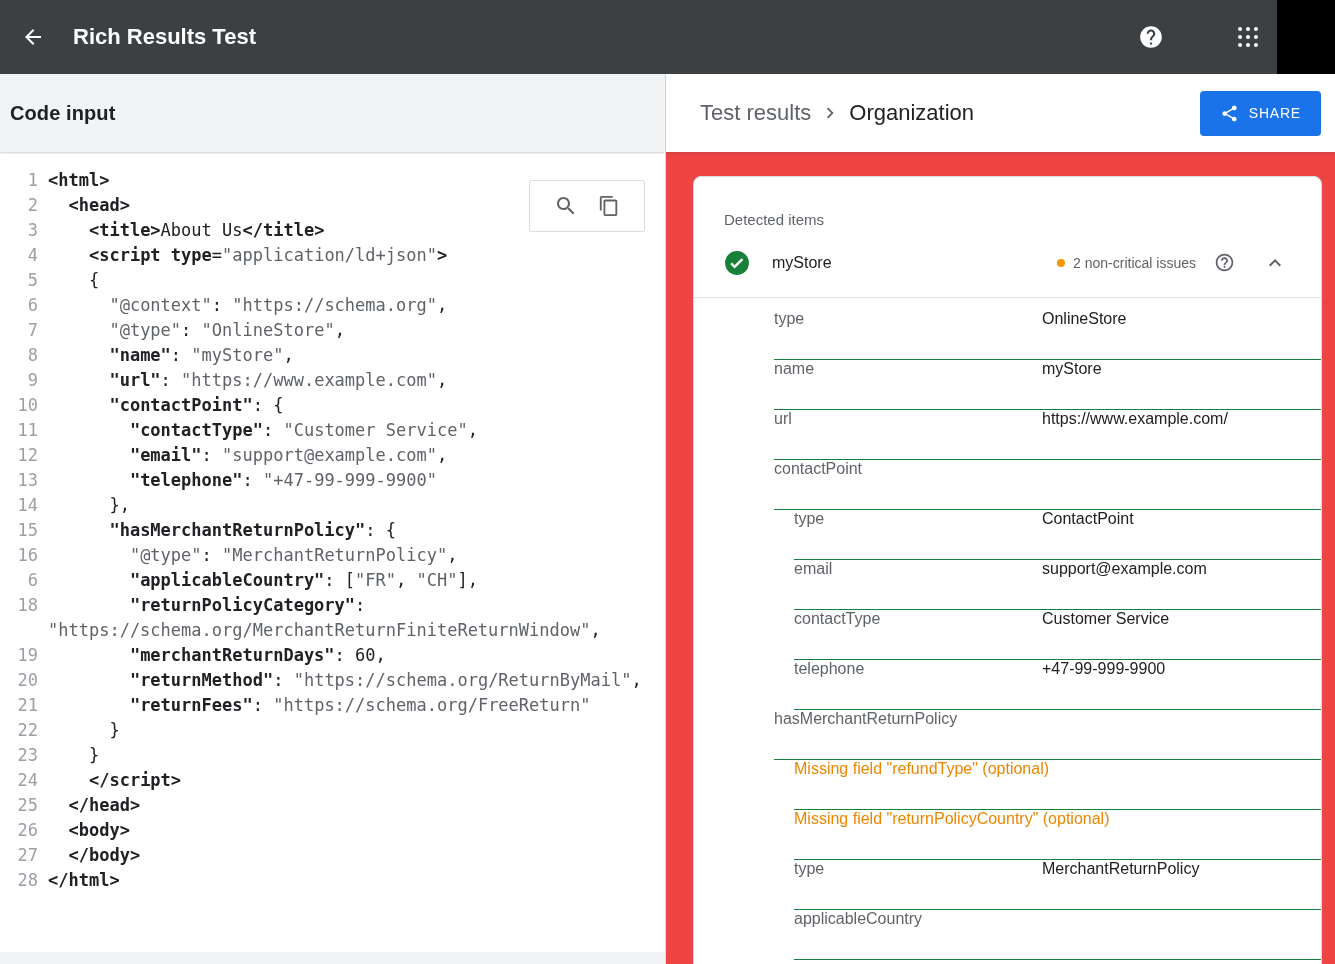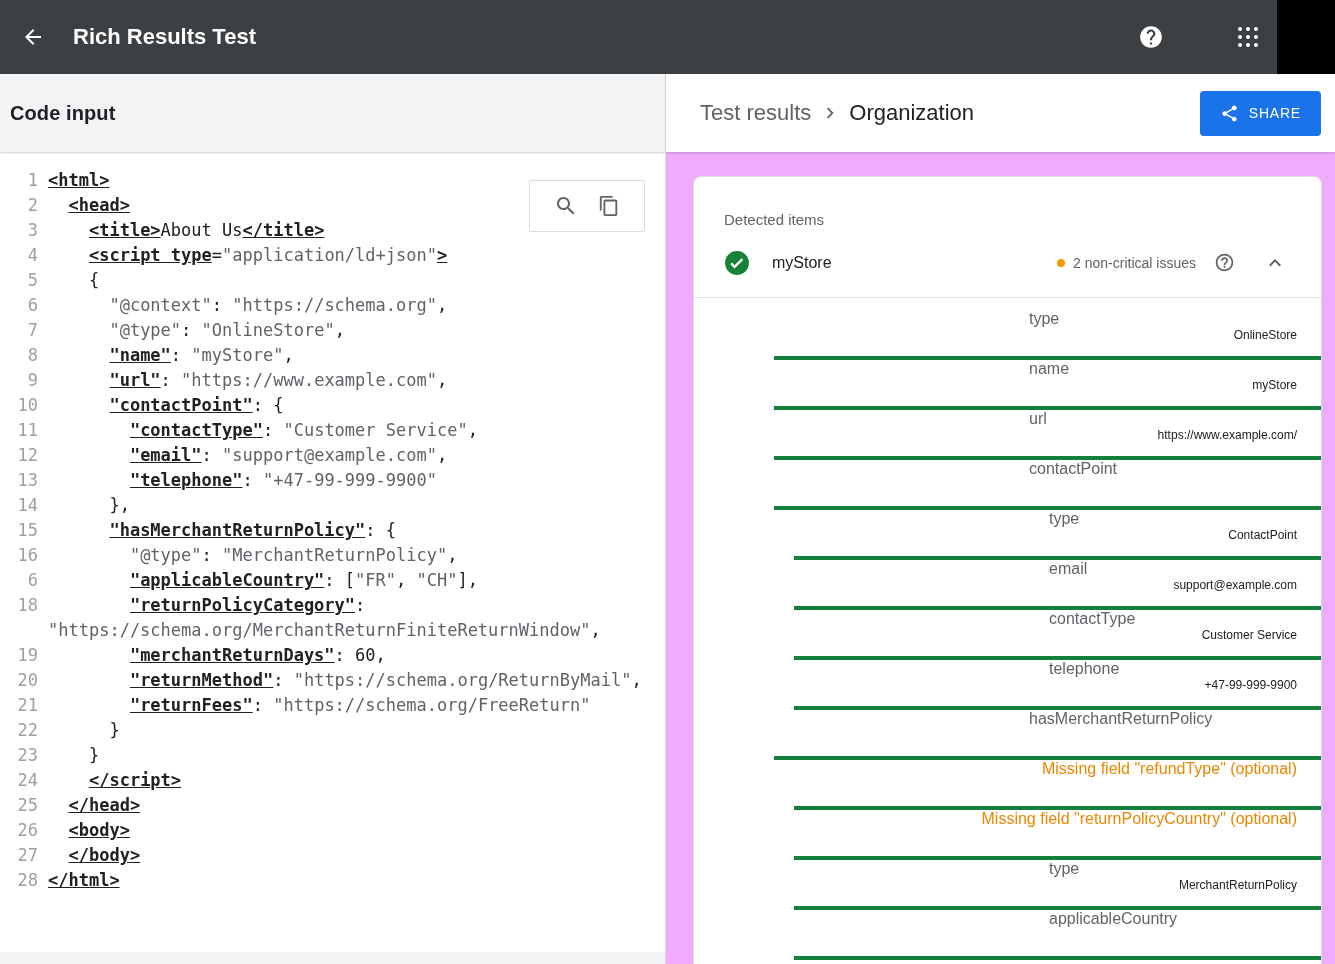--- a/index.html
+++ b/index.html
@@ -24,51 +24,51 @@
   .main { display:flex; height:890px; }
 
   
   .left-panel { width:666px; flex:none; background:#0f172a; border-right:1px solid #dadce0; display:flex; flex-direction:column; }
   .panel-header { height:78px; flex:none; display:flex; align-items:center; padding-left:10px; background:#f1f3f4; box-shadow:0 1px 2px rgba(60,64,67,.25); position:relative; z-index:2; }
   .panel-header h2 { font-size:20px; font-weight:700; color:#202124; margin:0; letter-spacing:.1px; }
   .code-area { flex:1; background:#fff; position:relative; overflow:hidden; padding-top:16px; cursor:text; }
   .code-line { display:flex; font-family:"DejaVu Sans Mono", monospace; font-size:17px; line-height:25px; }
   .ln { flex:none; width:38px; text-align:right; color:#9aa0a6; user-select:none; }
   .code-text { white-space:pre; padding-left:10px; color:#202124; }
-  .tok-t, .tok-k { font-weight:700; color:#202124;text-decoration:underline; }
+  .tok-t, .tok-k { font-weight:700; color:#202124; }
   .tok-s, .tok-a { color:#5f6368; }
   .tok-p, .tok-n { color:#202124; }
   .code-toolbar { position:absolute; top:28px; right:20px; width:116px; height:52px; background:#fff; border:1px solid #dadce0; border-radius:2px; display:flex; align-items:center; justify-content:center; gap:20px; }
   .hscroll { height:12px; flex:none; background:#f1f3f4; cursor:pointer; }
 
   
-  .right-panel { flex:1; background:#f0abfc; display:flex; flex-direction:column; overflow:hidden; }
+  .right-panel { flex:1; background:#ef4444; display:flex; flex-direction:column; overflow:hidden; }
   .results-header { height:78px; flex:none; display:flex; align-items:center; padding:0 14px 0 34px; background:#fff; box-shadow:0 1px 3px rgba(60,64,67,.25); position:relative; z-index:2; }
   .breadcrumb { display:flex; align-items:center; gap:8px; }
   .bc-parent { font-size:22px; color:#5f6368; cursor:pointer; }
   .bc-current { font-size:22px; color:#202124; }
   .share-btn { margin-left:auto; height:45px; padding:0 20px; background:#1a73e8; color:#fff; border:none; border-radius:4px; font-family:inherit; font-size:14px; font-weight:500; letter-spacing:.8px; display:flex; align-items:center; gap:10px; cursor:pointer; }
 
   .results-body { flex:1; padding:24px 13px 0 27px; overflow:hidden; }
   .card { background:#fff; border:1px solid #dadce0; border-radius:8px; min-height:812px; }
   .detected-label { margin:34px 30px 0; font-size:15px; color:#5f6368; }
   .item-header { display:flex; align-items:center; height:70px; padding:0 34px 0 30px; border-bottom:1px solid #e0e0e0; cursor:pointer; }
   .item-name { font-size:16px; color:#202124; margin-left:22px; }
   .item-right { margin-left:auto; display:flex; align-items:center; }
   .issue-dot { width:8px; height:8px; border-radius:50%; background:#f29900; }
   .issue-text { font-size:14px; color:#5f6368; margin-left:8px; }
   .help-outline-btn { margin-left:18px; }
   .collapse-btn { margin-left:28px; }
 
   .rows { padding-top:12px; }
-  .result-row { height:50px; display:flex; align-items:flex-end; border-bottom:4px solid #15803d; margin-left:80px; padding-right:24px;flex-direction:column; }
+  .result-row { height:50px; display:flex; align-items:flex-start; border-bottom:1px solid #15803d; margin-left:80px; padding-right:24px; }
   .result-row.indent1 { margin-left:100px; }
   .rkey { flex:none; width:268px; font-size:16px; color:#5f6368; }
   .indent1 .rkey { width:248px; }
-  .rval { font-size:12px; color:#202124; }
+  .rval { font-size:16px; color:#202124; }
   .rwarn { font-size:16px; color:#ea8600; }
 </style>
 </head>
 <body>
 
 <div class="app">
 
   <header class="topbar">
     <button class="icon-btn back-btn">
       <span style="display:flex;">

